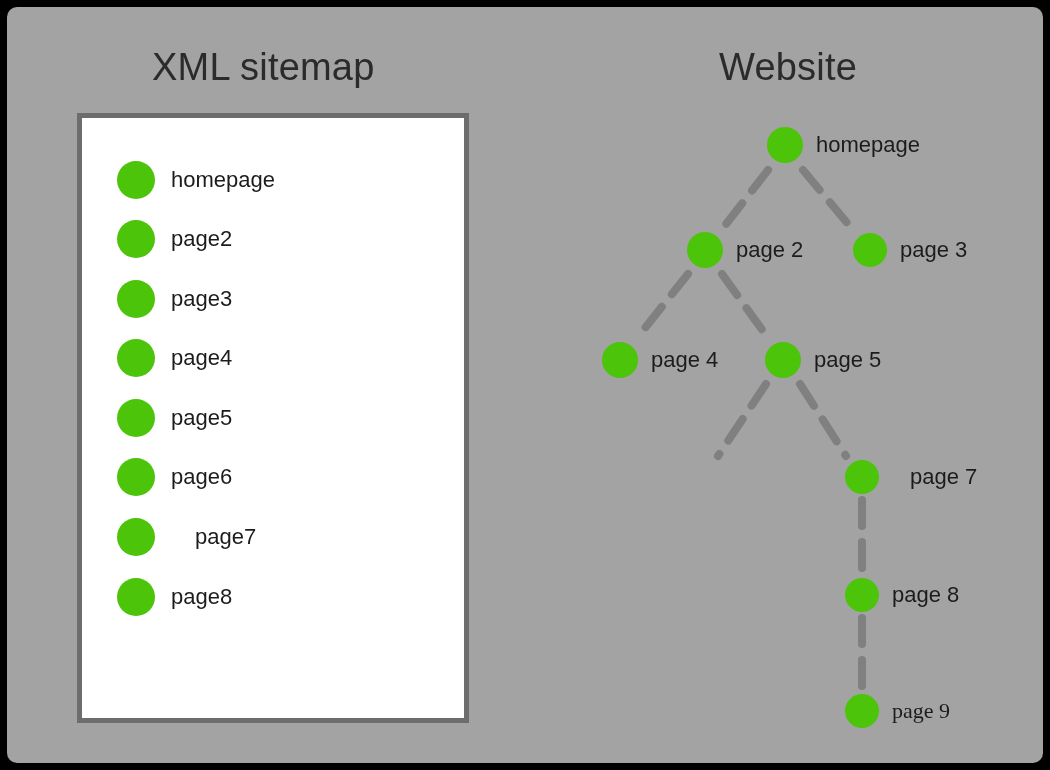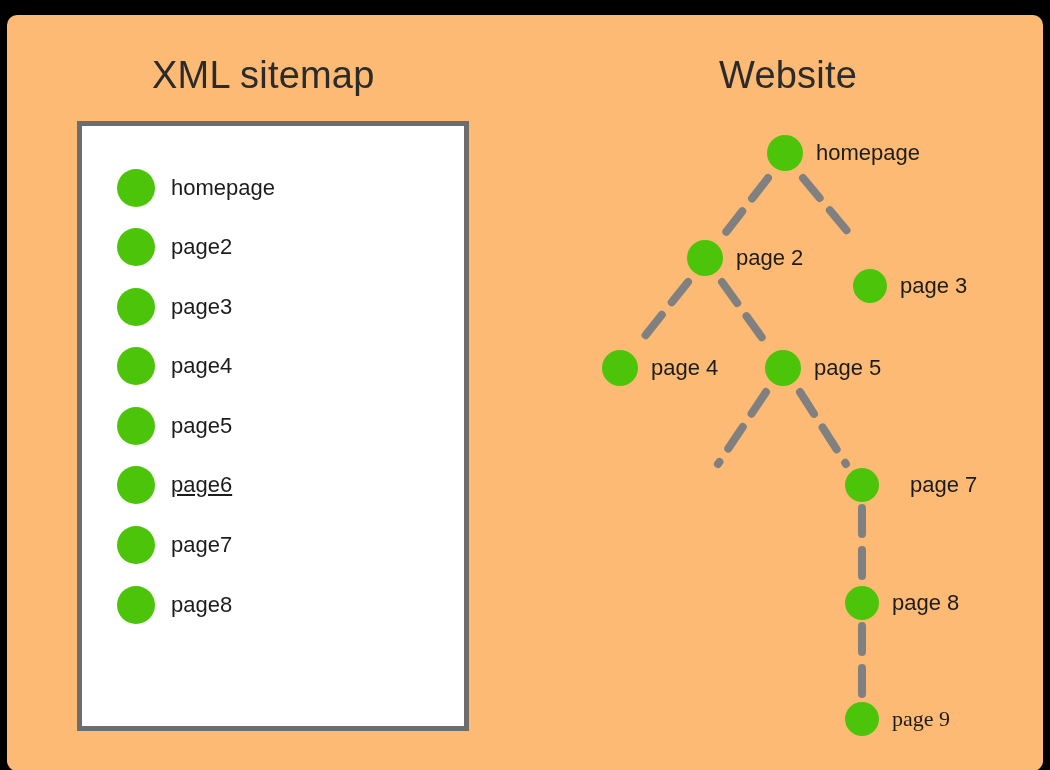--- a/index.html
+++ b/index.html
@@ -12,24 +12,24 @@
     width: 1050px;
     height: 770px;
     background: #000000;
     box-sizing: border-box;
     font-family: "Liberation Sans", sans-serif;
     overflow: hidden;
   }
   #inner {
     position: absolute;
     left: 7px;
-    top: 15px;
+    top: 7px;
     width: 1036px;
     height: 756px;
-    background: #fdba74;
+    background: #a3a3a3;
     border-radius: 10px;
     overflow: hidden;
   }
 
   
   .col-title {
     position: absolute;
     color: #2b2b2b;
     font-size: 38px;
     font-weight: 400;
@@ -137,23 +137,23 @@
           <div class="sitemap-row" style="top: 220px;">
             <div class="bullet" style="width: 38px; height: 38px; background: rgb(76, 196, 10);"></div>
             <div class="sitemap-label" style="color: rgb(28, 28, 28);">page4</div>
           </div>
           <div class="sitemap-row" style="top: 280px;">
             <div class="bullet" style="width: 38px; height: 38px; background: rgb(76, 196, 10);"></div>
             <div class="sitemap-label" style="color: rgb(28, 28, 28);">page5</div>
           </div>
           <div class="sitemap-row" style="top: 339px;">
             <div class="bullet" style="width: 38px; height: 38px; background: rgb(76, 196, 10);"></div>
-            <div class="sitemap-label" style="color: rgb(28, 28, 28); text-decoration: underline;">page6</div>
-          </div>
-          <div class="sitemap-row" style="top: 399px;">
+            <div class="sitemap-label" style="color: rgb(28, 28, 28);">page6</div>
+          </div>
+          <div class="sitemap-row" style="top: 399px; gap: 24px;">
             <div class="bullet" style="width: 38px; height: 38px; background: rgb(76, 196, 10);"></div>
             <div class="sitemap-label" style="color: rgb(28, 28, 28);">page7</div>
           </div>
           <div class="sitemap-row" style="top: 459px;">
             <div class="bullet" style="width: 38px; height: 38px; background: rgb(76, 196, 10);"></div>
             <div class="sitemap-label" style="color: rgb(28, 28, 28);">page8</div>
           </div>
         </div>
     </div>
 
@@ -172,21 +172,21 @@
 
     <div id="tree-nodes">
         <div class="tree-node" style="left: 760px; top: 120px;">
           <div class="node-dot" style="width: 36px; height: 36px; background: rgb(76, 196, 10);"></div>
           <div class="node-label" style="color: rgb(28, 28, 28);">homepage</div>
         </div>
         <div class="tree-node" style="left: 680px; top: 225px;">
           <div class="node-dot" style="width: 36px; height: 36px; background: rgb(76, 196, 10);"></div>
           <div class="node-label" style="color: rgb(28, 28, 28);">page 2</div>
         </div>
-        <div class="tree-node" style="left: 846px; top: 226px; margin-top: 28px;">
+        <div class="tree-node" style="left: 846px; top: 226px;">
           <div class="node-dot" style="width: 34px; height: 34px; background: rgb(76, 196, 10);"></div>
           <div class="node-label" style="color: rgb(28, 28, 28);">page 3</div>
         </div>
         <div class="tree-node" style="left: 595px; top: 335px;">
           <div class="node-dot" style="width: 36px; height: 36px; background: rgb(76, 196, 10);"></div>
           <div class="node-label" style="color: rgb(28, 28, 28);">page 4</div>
         </div>
         <div class="tree-node" style="left: 758px; top: 335px;">
           <div class="node-dot" style="width: 36px; height: 36px; background: rgb(76, 196, 10);"></div>
           <div class="node-label" style="color: rgb(28, 28, 28);">page 5</div>

